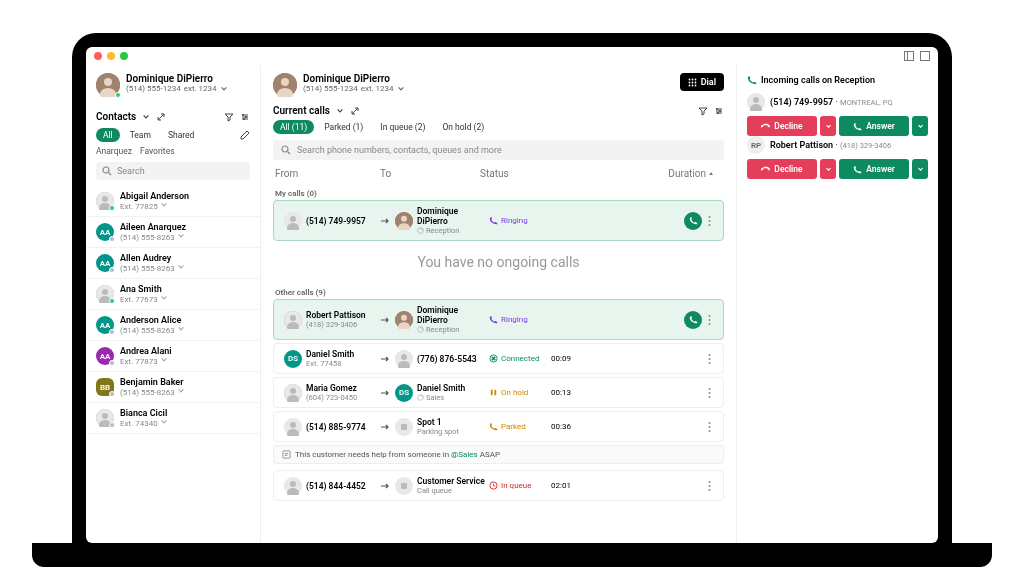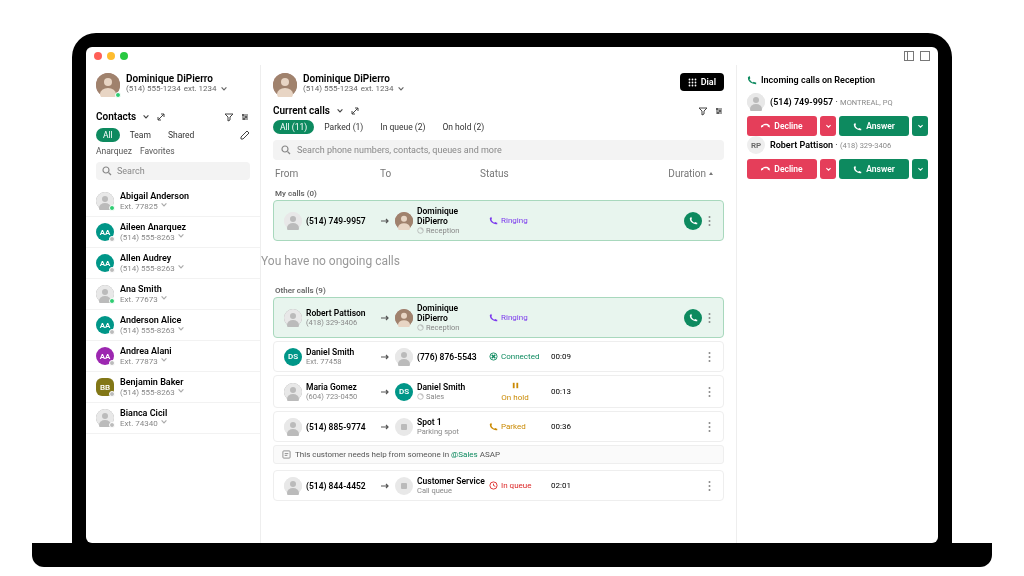--- a/index.html
+++ b/index.html
@@ -53,41 +53,41 @@
   .callrow .arrow { flex:0 0 16px; color:#555; }
   .callrow .to { flex:0 0 94px; display:flex; align-items:center; gap:4px; }
   .callrow .status { flex:0 0 52px; display:flex; align-items:center; gap:3px; font-size:8px; }
   .callrow .dur { flex:0 0 30px; font-size:8px; text-align:right; }
   .callrow .act { flex:1; display:flex; justify-content:flex-end; align-items:center; gap:4px; }
   .call-btn { width:18px; height:18px; border-radius:50%; background:#0d8a5f; display:flex; align-items:center; justify-content:center; }
   .call-btn svg { width:9px; height:9px; fill:#fff; }
   .more { color:#888; padding:0 2px; }
   .sub { color:#888; font-size:7.5px; display:flex; align-items:center; gap:2px; }
   .fromname { font-weight:600; font-size:8.5px; }
-  .empty { color:#999; font-size:12px; padding:10px 0; }
+  .empty { text-align:center; color:#999; font-size:14px; padding:10px 0; }
   .note { margin:2px 12px 6px; padding:4px 8px; background:#fafafa; border:1px solid #eee; border-radius:3px; font-size:8px; color:#555; display:flex; align-items:center; gap:4px; }
   .note .mention { color:#0d8a5f; }
   .right { width: 202px; border-left:1px solid #eee; padding:10px 10px 0; display:flex; flex-direction:column; gap:8px; overflow-y:auto; }
   .incoming-title { font-size:9px; font-weight:600; display:flex; align-items:center; gap:4px; }
   .incoming-title svg { width:10px; height:10px; }
   .inc-card { display:flex; flex-direction:column; gap:5px; }
   .inc-top { display:flex; align-items:center; gap:5px; }
   .inc-num { font-weight:600; font-size:9px; }
   .inc-loc { color:#888; font-size:7.5px; }
   .btn-row { display:flex; gap:3px; }
   .btn { flex:1; display:flex; align-items:center; justify-content:center; gap:4px; padding:5px 4px; border-radius:3px; color:#fff; font-size:8.5px; font-weight:600; }
   .btn-decline { background:#e53e5a; }
   .btn-answer { background:#0d8a5f; }
   .btn-drop { width:16px; flex:none; display:flex; align-items:center; justify-content:center; border-radius:3px; }
   .btn-drop.d { background:#e53e5a; } .btn-drop.a { background:#0d8a5f; }
   svg { display:block; }
   .anon { background:#e8e8e8; color:#999; }
   .status.ringing { color:#7c3aed; }
   .status.connected { color:#0d8a5f; }
-  .status.hold { color:#ca8a04;flex-direction:column; }
+  .status.hold { color:#ca8a04; }
   .status.parked { color:#ca8a04; }
   .status.queue { color:#dc2626; }
   .chev { width:8px; height:8px; }
 </style>
 </head>
 <body>
 
 <div class="laptop">
   <div class="screen">
     <div class="titlebar">

